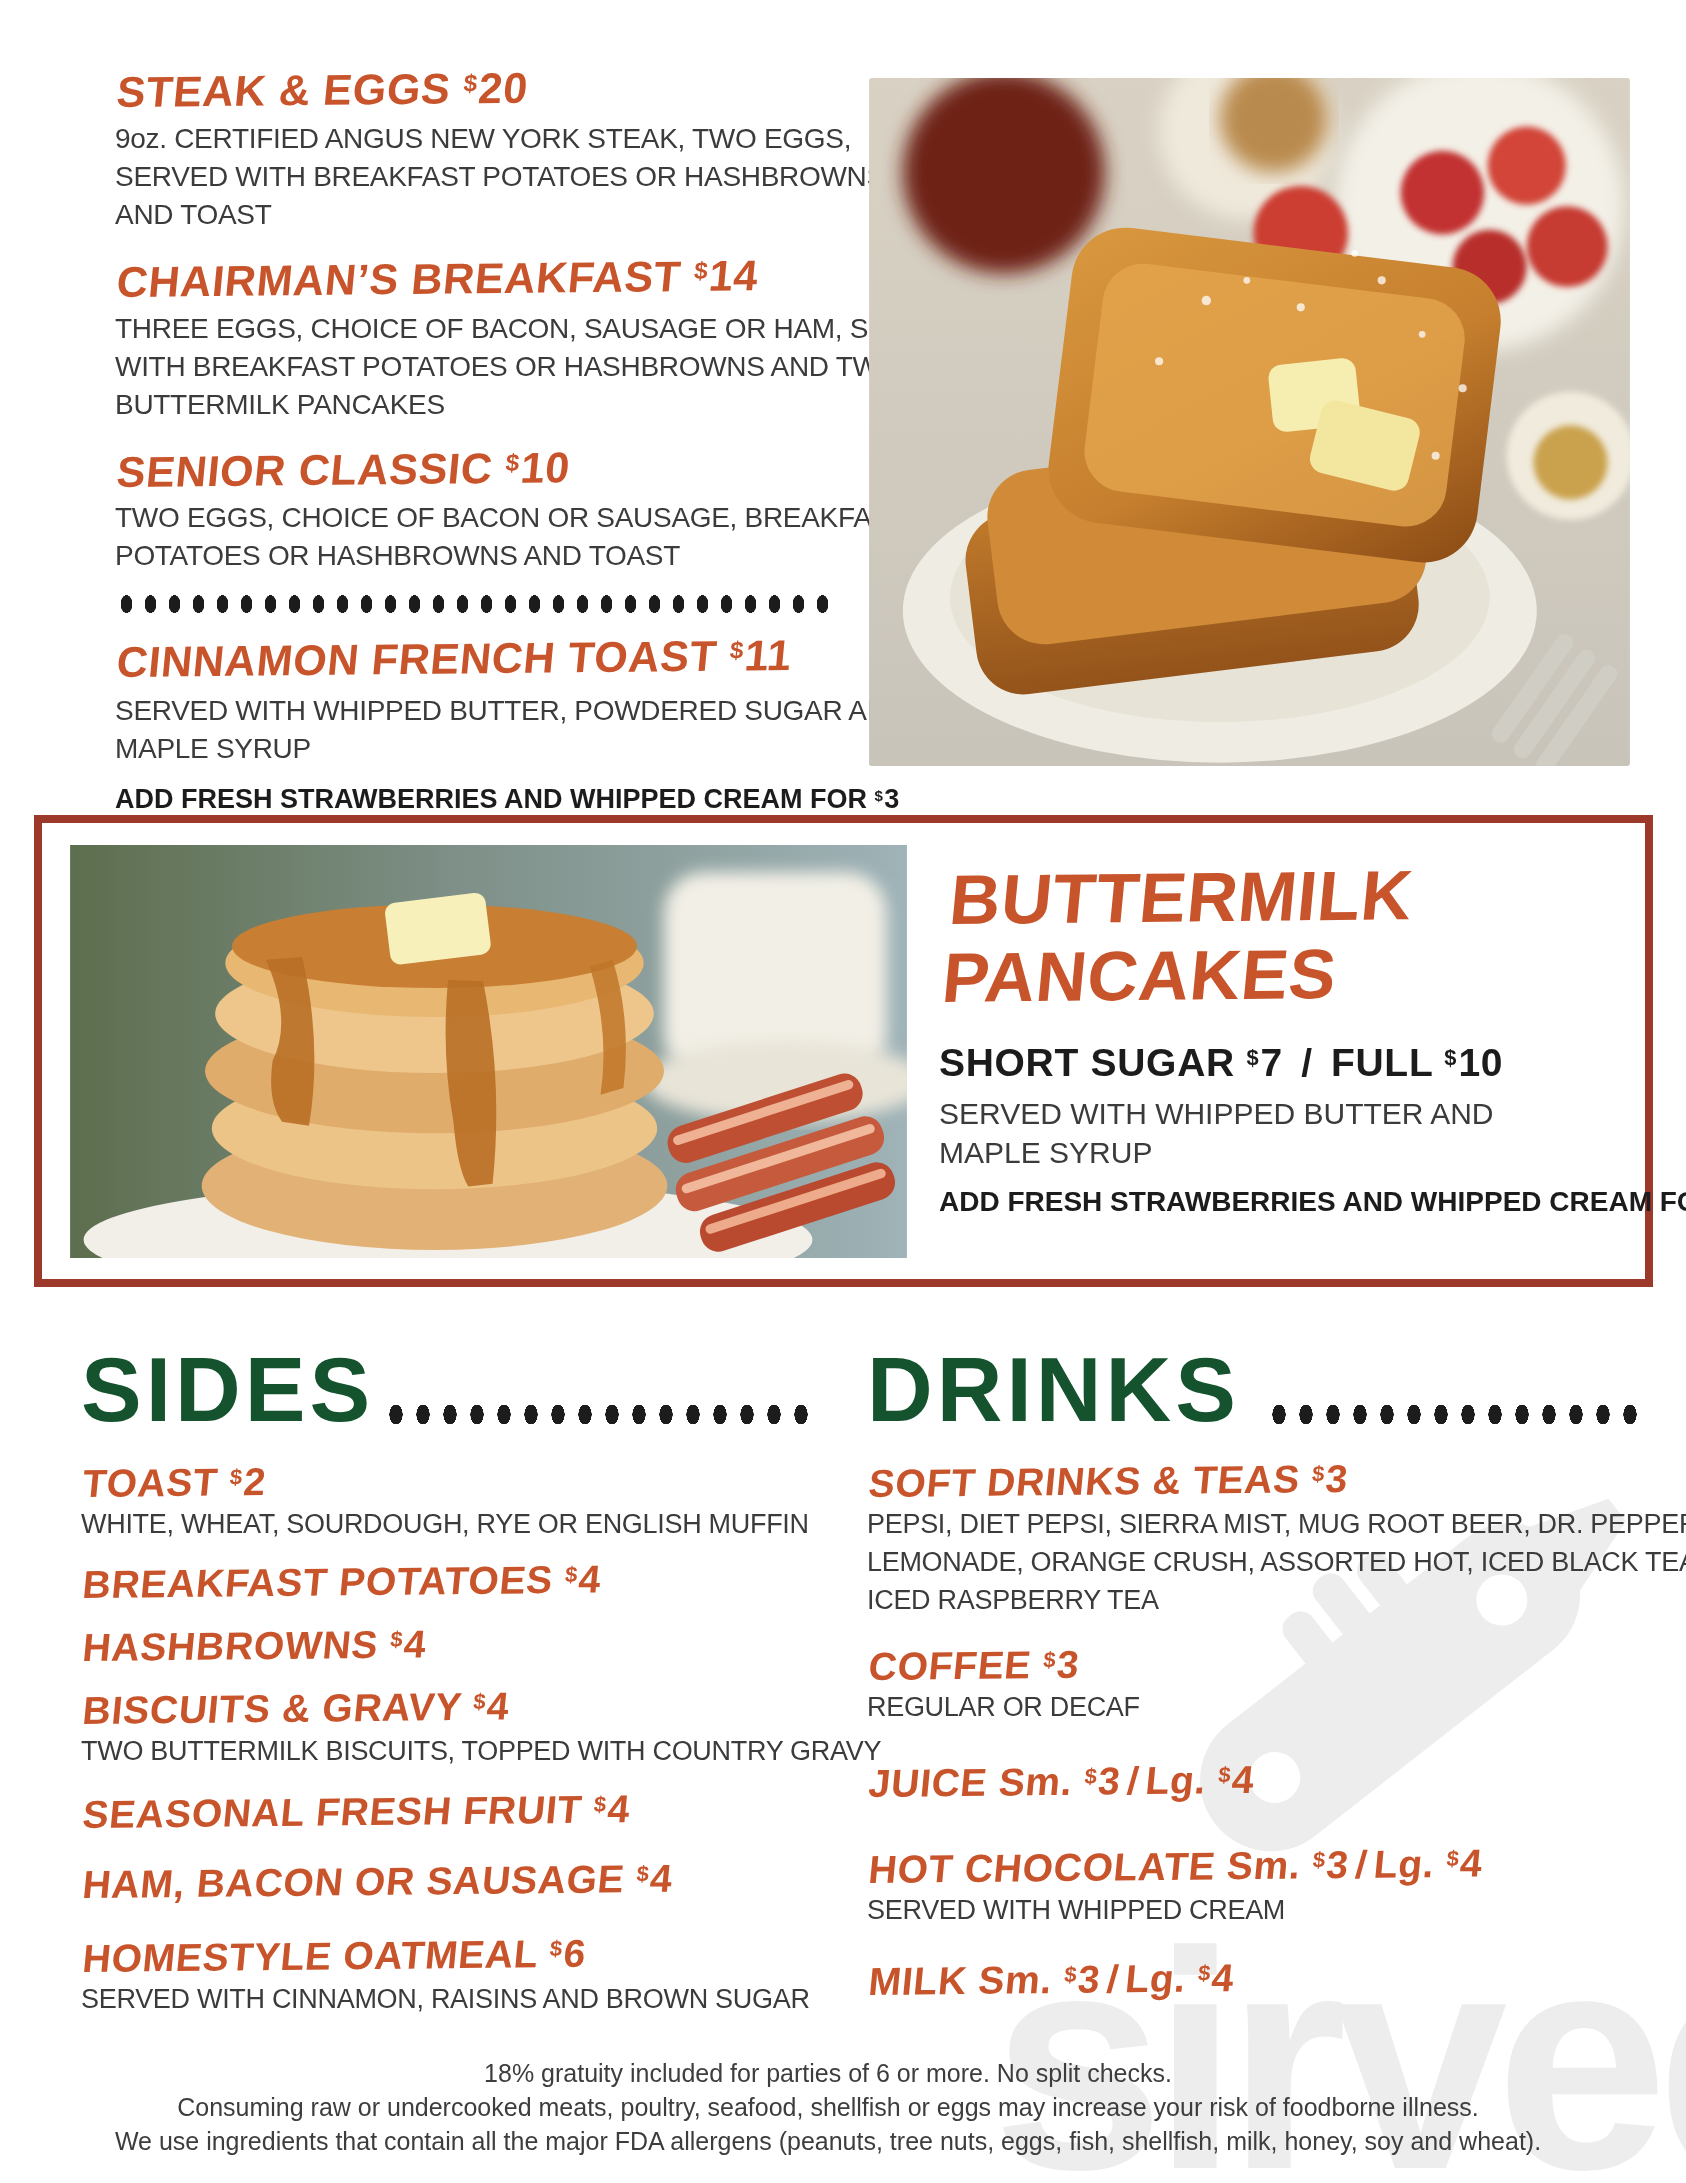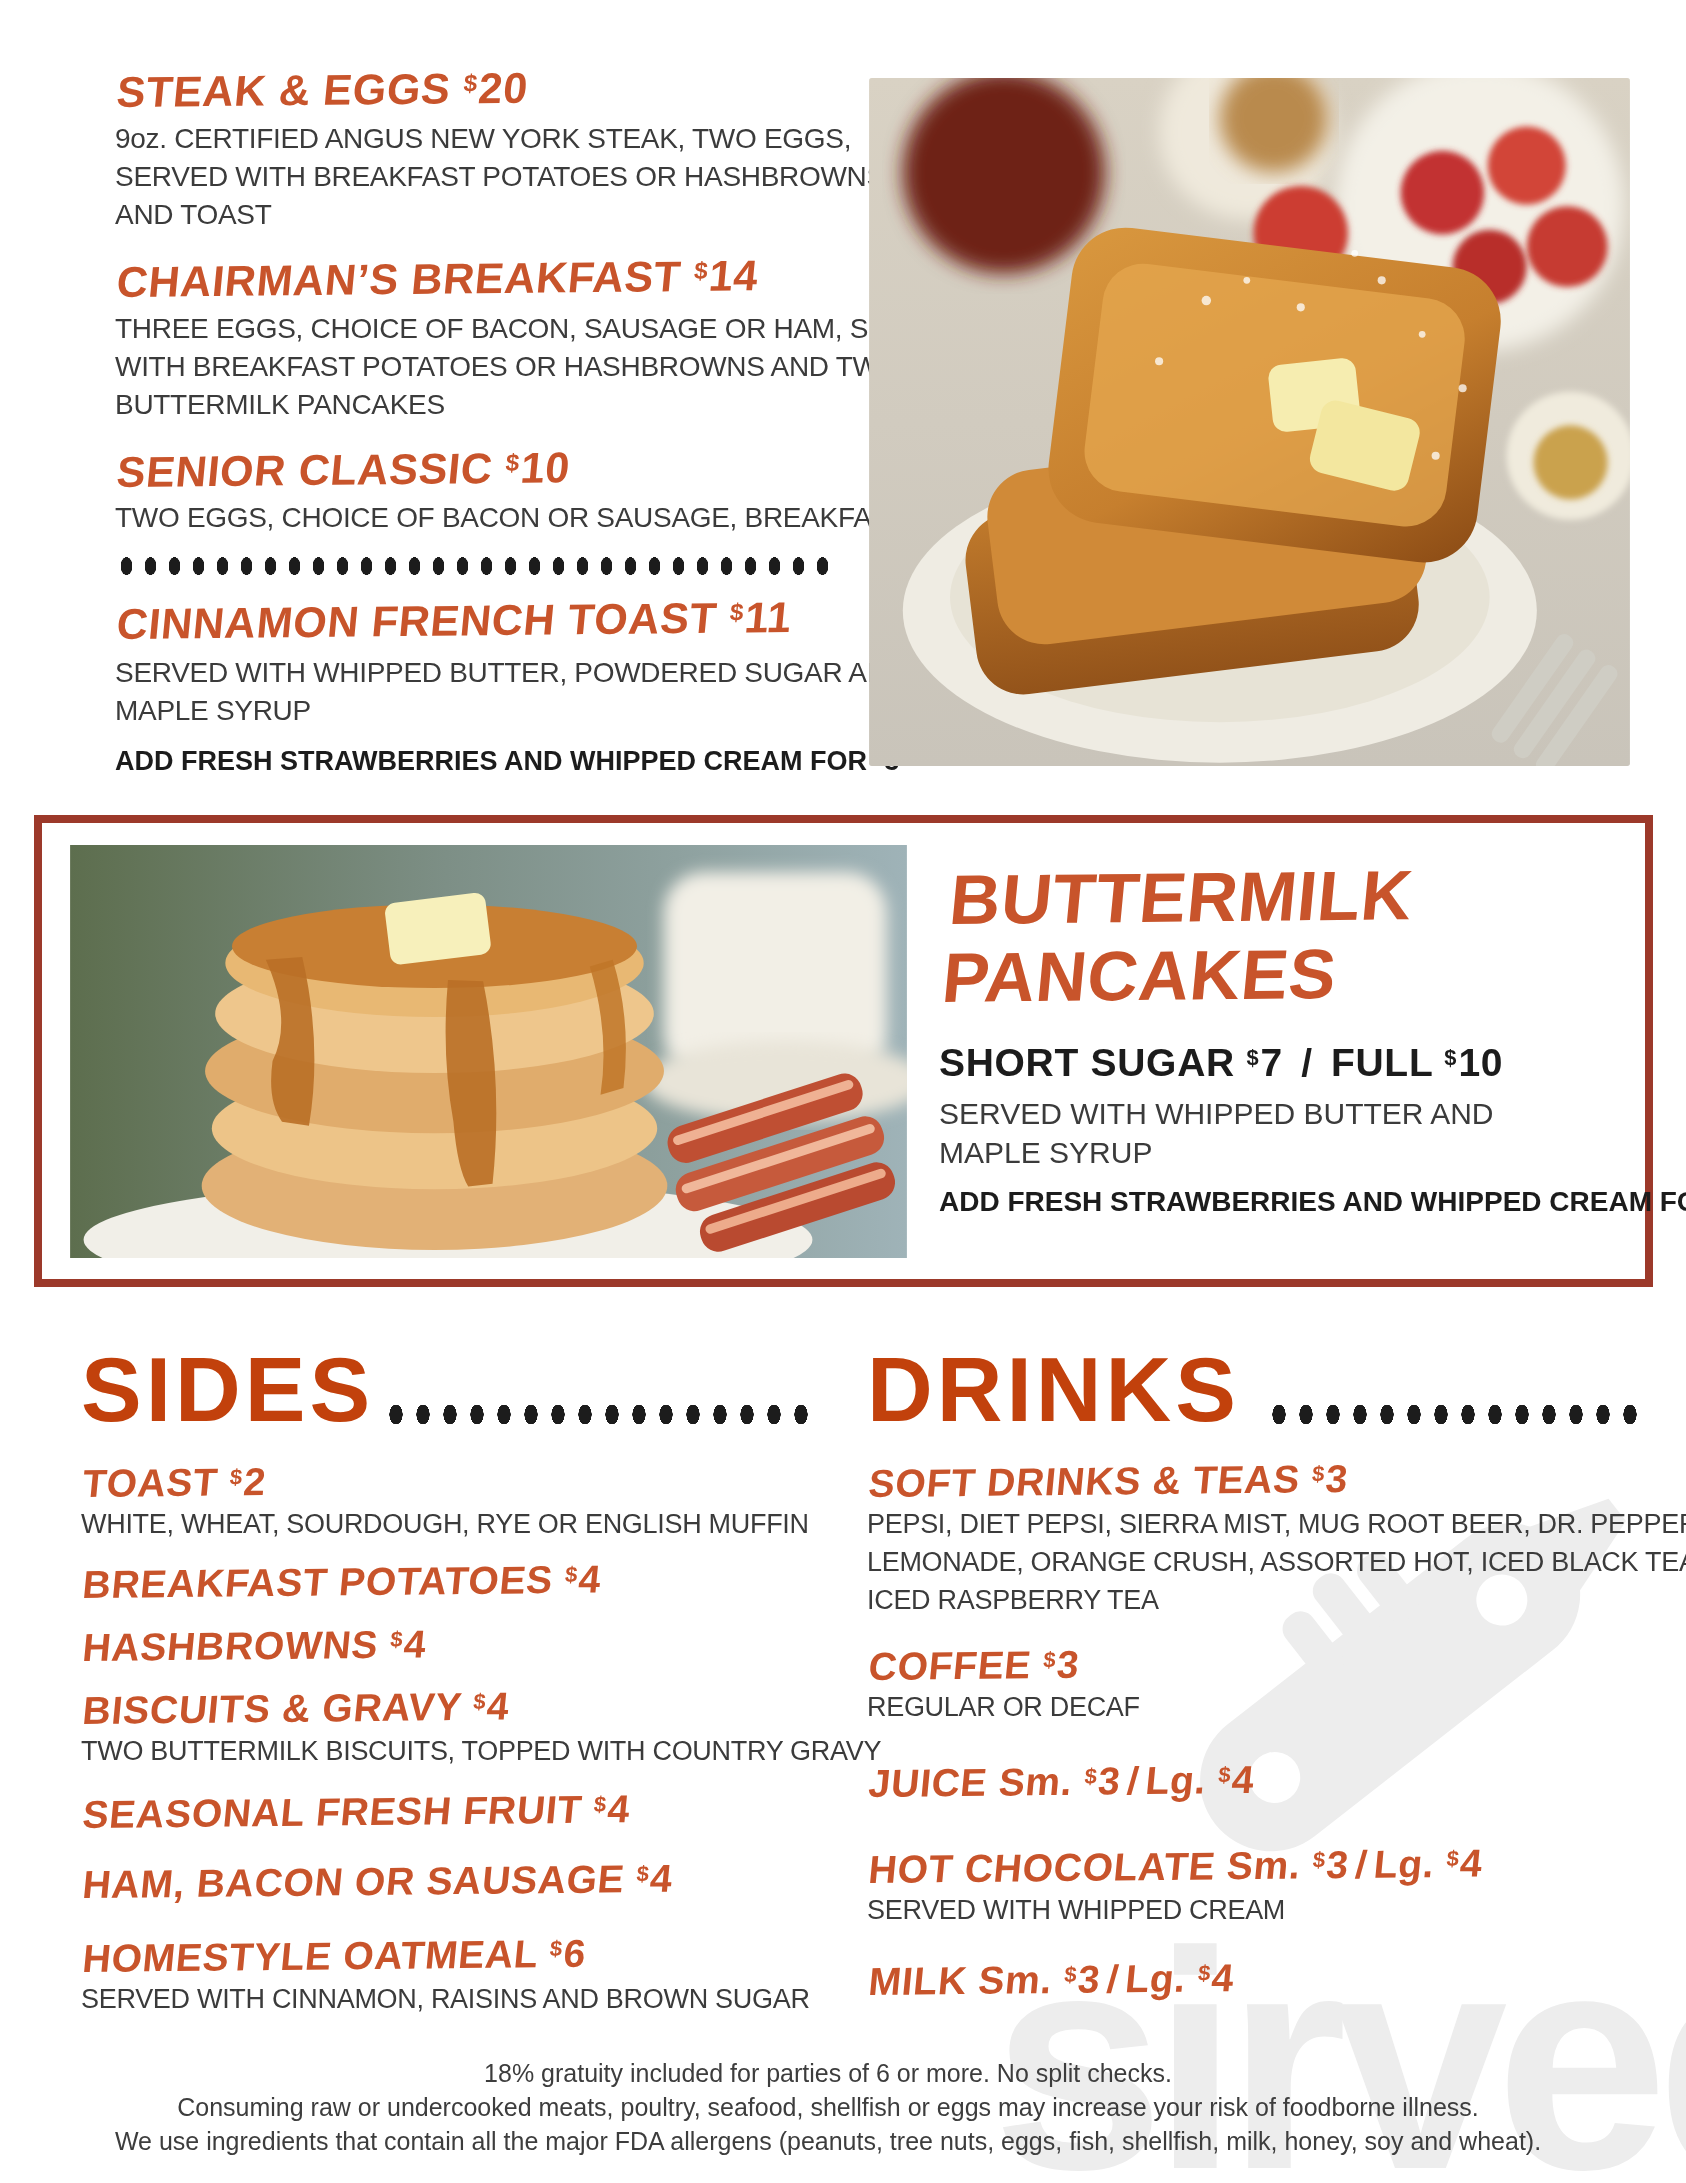--- a/index.html
+++ b/index.html
@@ -37,21 +37,21 @@
         background:#fff;z-index:2;}
   .pbx-text{position:absolute;left:897px;top:38px;width:695px;}
   .pbx-title{font-size:70px;line-height:1.12;margin:0;}
   .pbx-price{margin-top:23px;font-size:39px;font-weight:700;color:#1c1c1c;letter-spacing:0.7px;white-space:nowrap;}
   .pbx-desc{margin-top:9.4px;}
   .pbx-desc div{font-size:30px;line-height:39px;color:#3b3b3b;white-space:nowrap;}
   .pbx-addon{margin-top:13.5px;font-size:28px;font-weight:700;color:#1c1c1c;white-space:nowrap;}
 
   
   .sec-head{display:flex;align-items:flex-end;z-index:2;}
-  .sec-title{font-size:91px;line-height:1;font-weight:700;color:#c2410c;letter-spacing:4px;white-space:nowrap;}
+  .sec-title{font-size:91px;line-height:1;font-weight:700;color:#14532d;letter-spacing:4px;white-space:nowrap;}
   .leader{flex:1;height:23px;margin-left:9.4px;margin-bottom:9.4px;
     background-image:radial-gradient(ellipse 6.7px 10px at 13px 11.5px,#1c1c1c 97%,transparent 100%);
     background-size:27px 23px;background-repeat:repeat-x;}
   .sides-head{left:81px;top:1344px;width:732px;}
   .drinks-head{left:867px;top:1344px;width:776px;gap:17px;}
 
   
   .ilist{z-index:2;}
   .sides-list{left:81px;top:1464px;width:769px;}
   .drinks-list{left:867px;top:1464px;width:803px;}
@@ -105,20 +105,21 @@
         <div>THREE EGGS, CHOICE OF BACON, SAUSAGE OR HAM, SERVED</div>
         <div>WITH BREAKFAST POTATOES OR HASHBROWNS AND TWO</div>
         <div>BUTTERMILK PANCAKES</div>
       </div>
     </article>
 
     <article class="mi">
       <h2 class="hand"><span>SENIOR CLASSIC</span> <span><span class="cur">$</span><span>10</span></span></h2>
       <div class="desc">
         <div>TWO EGGS, CHOICE OF BACON OR SAUSAGE, BREAKFAST</div>
+        <div>POTATOES OR HASHBROWNS AND TOAST</div>
       </div>
     </article>
 
     <div class="dots-sep"></div>
 
     <article class="mi ft">
       <h2 class="hand"><span>CINNAMON FRENCH TOAST</span> <span><span class="cur">$</span><span>11</span></span></h2>
       <div class="desc">
         <div>SERVED WITH WHIPPED BUTTER, POWDERED SUGAR AND</div>
         <div>MAPLE SYRUP</div>

